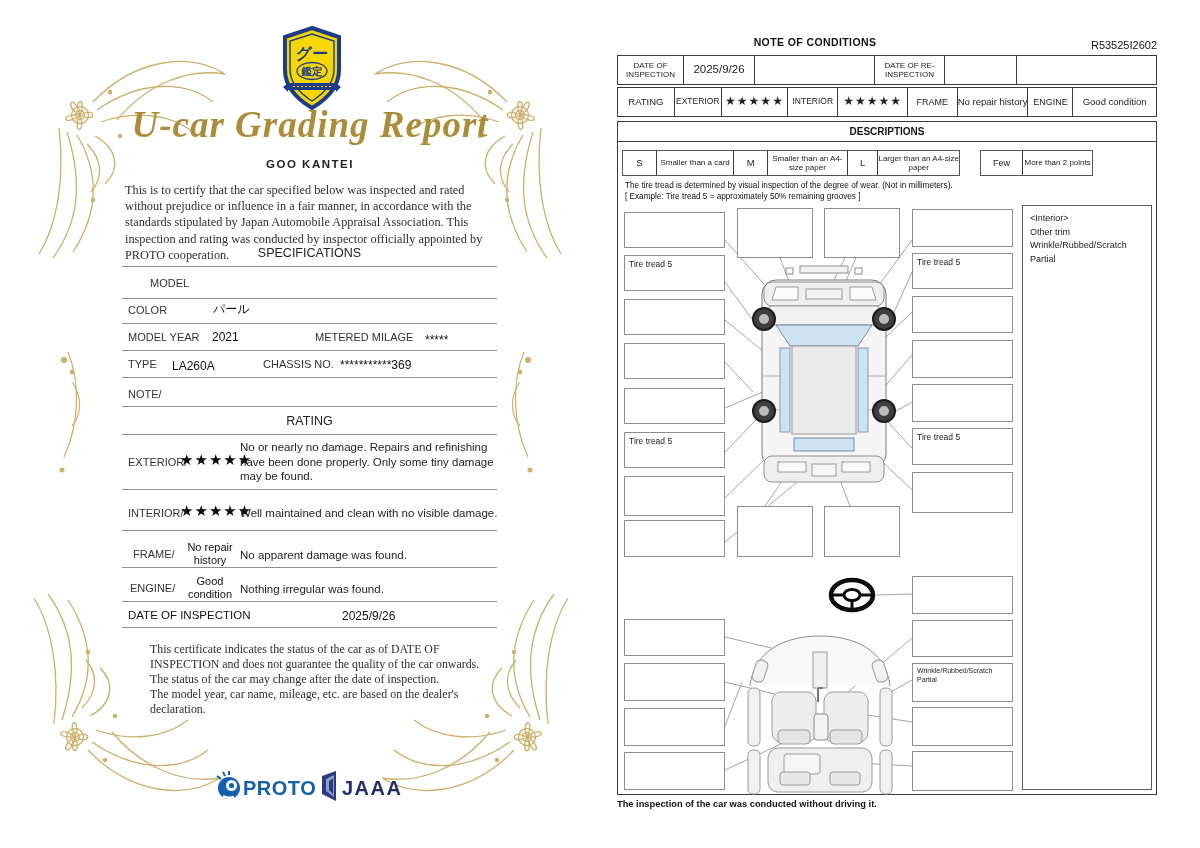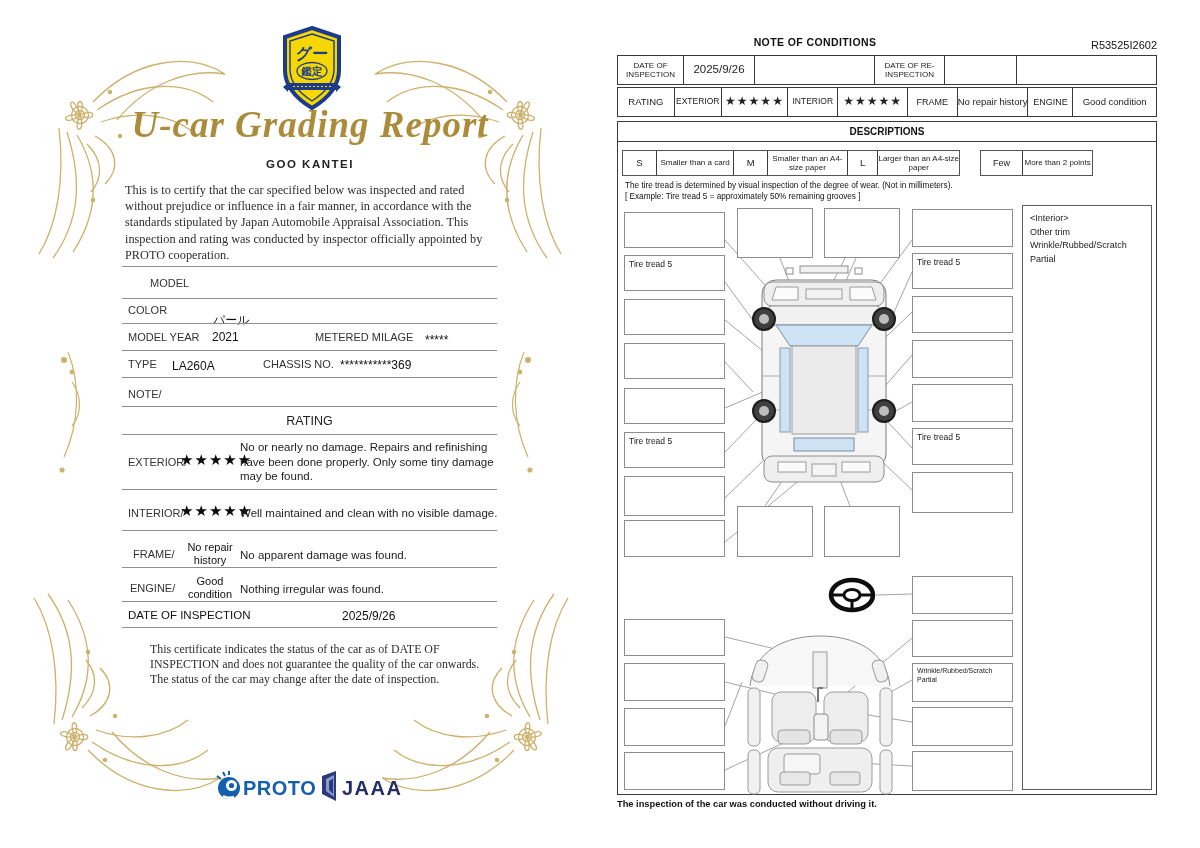--- a/index.html
+++ b/index.html
@@ -82,27 +82,28 @@
     <path d="M55,57 L60,61 L55,66 Z" fill="#1c3b8c"></path>
     <line x1="12" y1="60.5" x2="50" y2="60.5" stroke="#f6d800" stroke-width="1" stroke-dasharray="2,2"></line>
   </svg>
 
   <div class="abs serif" style="left:60px;top:103px;width:500px;text-align:center;font-size:37px;font-style:italic;font-weight:bold;color:#ab8c3a;letter-spacing:1px;">U-car Grading Report</div>
 
   <div class="abs sans" style="left:110px;top:158px;width:400px;text-align:center;font-size:11.5px;font-weight:600;letter-spacing:1.5px;color:#222;">GOO KANTEI</div>
 
   <div class="abs serif" style="left:125px;top:182px;width:378px;font-size:12.3px;line-height:1.32;color:#2e2e2e;">This is to certify that the car specified below was inspected and rated without prejudice or influence in a fair manner, in accordance with the standards stipulated by Japan Automobile Appraisal Association. This inspection and rating was conducted by inspector officially appointed by PROTO cooperation.</div>
 
+  <div class="abs sans center" style="left:122px;top:246px;width:375px;font-size:12.5px;color:#222;">SPECIFICATIONS</div>
 
   <div class="hr" style="left:122px;top:266px;width:375px;"></div>
   <div class="slabel" style="left:150px;top:277px;">MODEL</div>
 
   <div class="hr" style="left:122px;top:298px;width:375px;"></div>
   <div class="slabel" style="left:128px;top:304px;">COLOR</div>
-  <div class="sval" style="left:213px;top:312px;">パール</div>
+  <div class="sval" style="left:213px;top:301px;">パール</div>
 
   <div class="hr" style="left:122px;top:323px;width:375px;"></div>
   <div class="slabel" style="left:128px;top:331px;">MODEL YEAR</div>
   <div class="sval" style="left:212px;top:330px;">2021</div>
   <div class="slabel" style="left:315px;top:331px;">METERED MILAGE</div>
   <div class="sval" style="left:425px;top:333px;">*****</div>
 
   <div class="hr" style="left:122px;top:350px;width:375px;"></div>
   <div class="slabel" style="left:128px;top:358px;">TYPE</div>
   <div class="sval" style="left:172px;top:359px;">LA260A</div>
@@ -137,20 +138,21 @@
   <div class="rdesc" style="left:240px;top:582px;">Nothing irregular was found.</div>
   <div class="hr" style="left:122px;top:601px;width:375px;"></div>
 
   <div class="abs sans" style="left:128px;top:609px;font-size:11.5px;color:#111;">DATE OF INSPECTION</div>
   <div class="sval" style="left:342px;top:609px;">2025/9/26</div>
   <div class="hr" style="left:122px;top:627px;width:375px;"></div>
 
   <div class="abs serif" style="left:150px;top:642px;width:345px;font-size:11.9px;line-height:1.27;color:#2e2e2e;">
     <div>This certificate indicates the status of the car as of DATE OF INSPECTION and does not guarantee the quality of the car onwards.</div>
     <div>The status of the car may change after the date of inspection.</div>
+    <div>The model year, car name, mileage, etc. are based on the dealer's declaration.</div>
   </div>
 
   <div class="abs" style="left:215px;top:770px;width:108px;height:34px;">
     <svg width="108" height="34" viewBox="0 0 108 34">
       <line x1="2" y1="6" x2="6" y2="9" stroke="#1560ad" stroke-width="2"></line>
       <line x1="8" y1="2" x2="10" y2="6" stroke="#1560ad" stroke-width="2"></line>
       <line x1="14" y1="1" x2="14" y2="5" stroke="#1560ad" stroke-width="2"></line>
       <circle cx="14" cy="18" r="11" fill="#1560ad"></circle>
       <circle cx="16.5" cy="15.5" r="5.5" fill="#ffffff"></circle>
       <circle cx="16.5" cy="15.5" r="2.6" fill="#1560ad"></circle>

